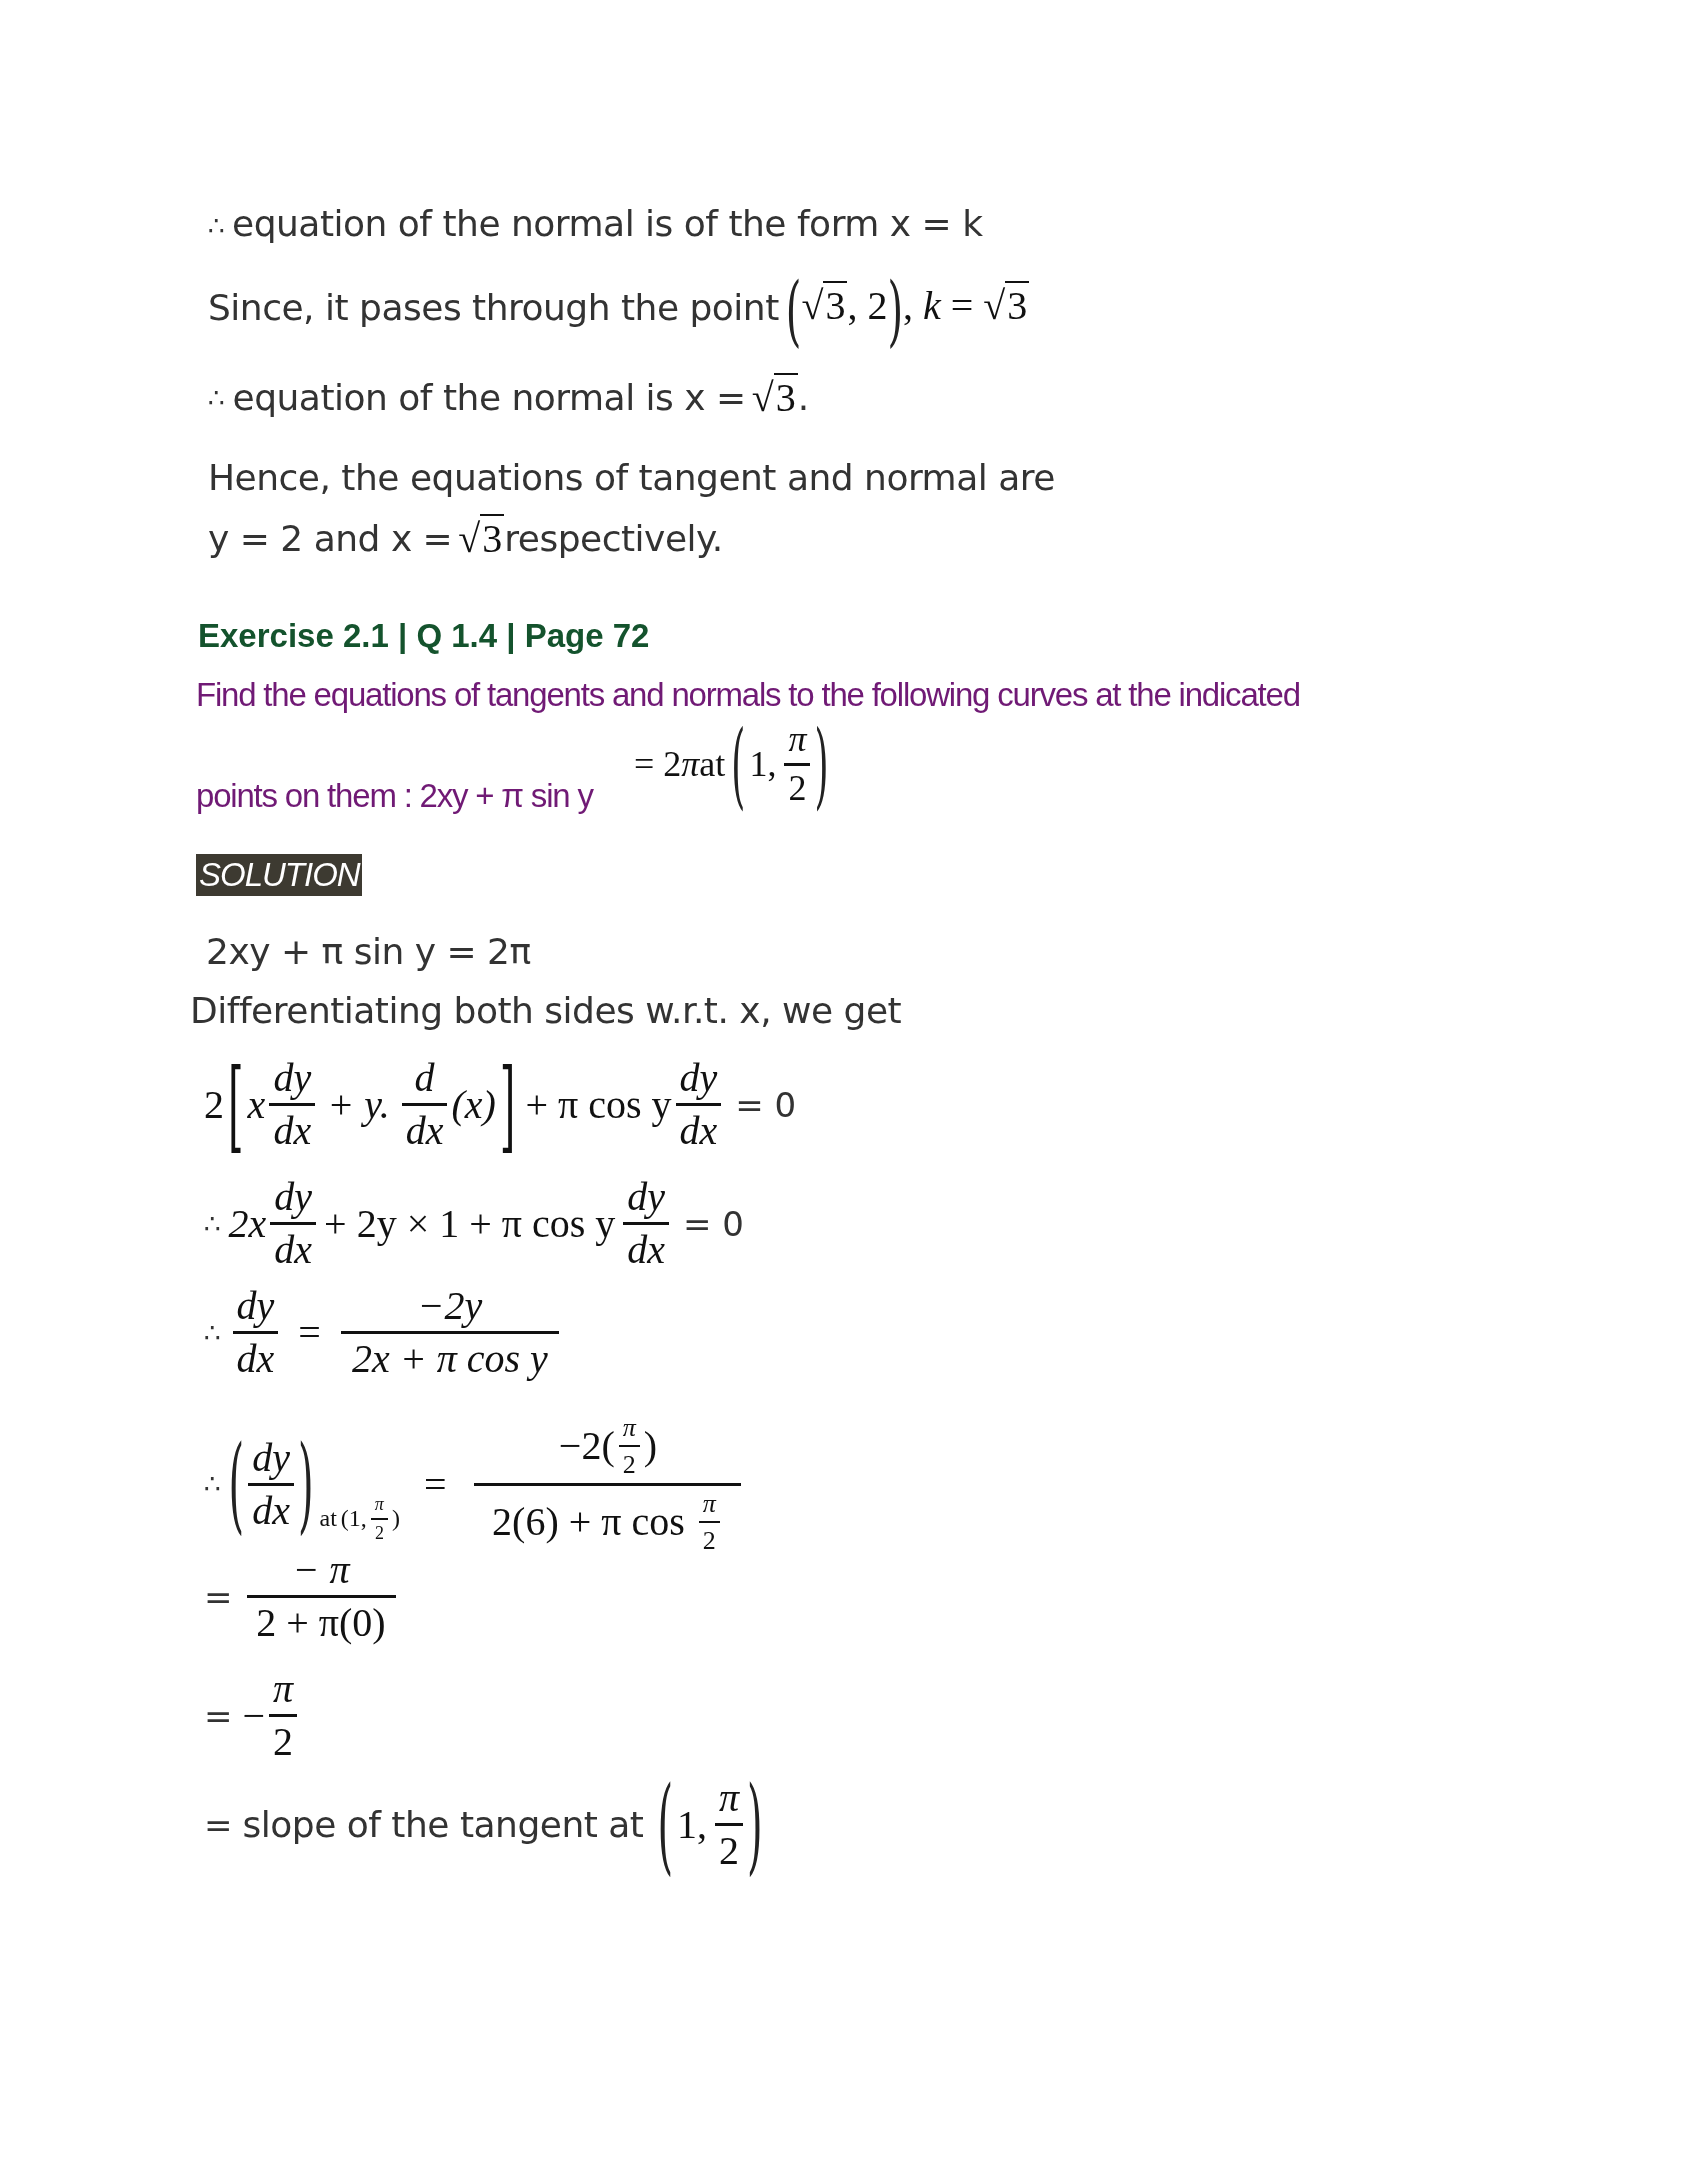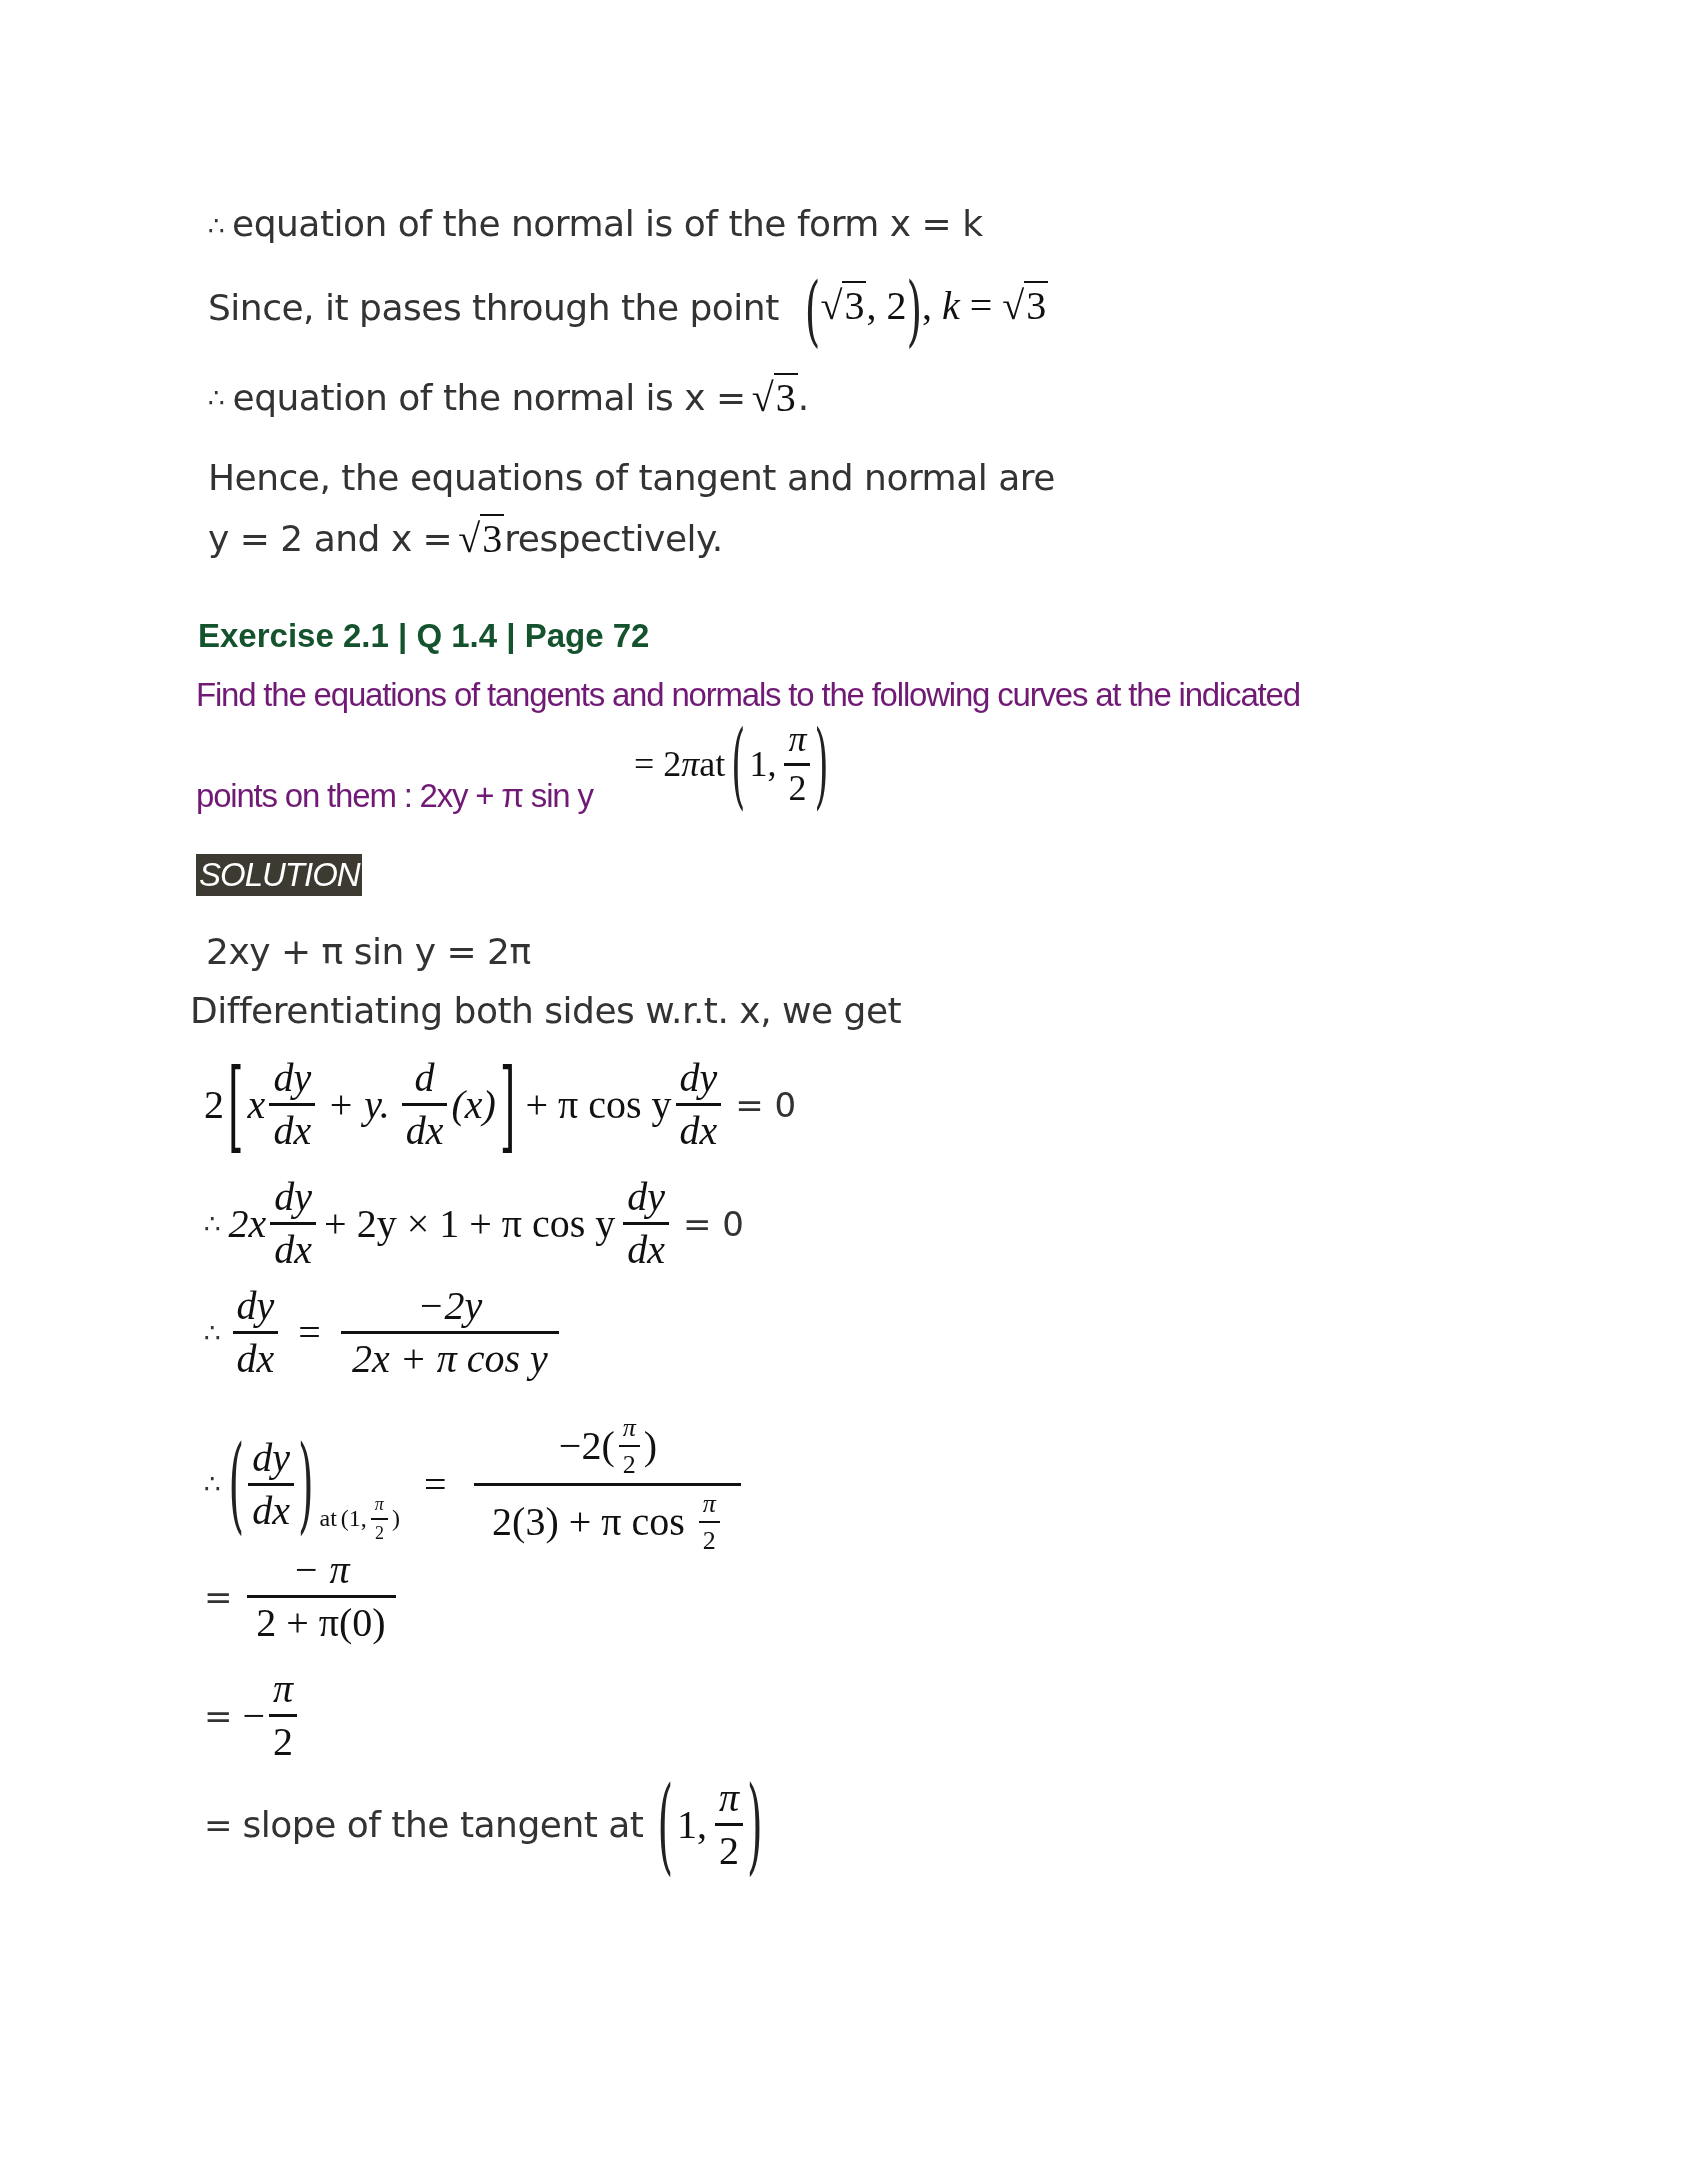--- a/index.html
+++ b/index.html
@@ -27,21 +27,21 @@
   </style>
 </head>
 <body>
 
 <div class="abs sans" style="left:208px; top:203px;">
   <span class="therefore">∴</span><span>equation of the normal is of the form x = k</span>
 </div>
 
 <div class="abs row" style="left:208px; top:282px;">
   <span class="sans">Since, it pases through the point</span>
-  <span class="math" style="margin-left:26px;">
+  <span class="math" style="margin-left:7px;">
     <span class="paren">(</span><span>√</span><span class="sqrt"><span class="radicand">3</span></span><span>, 2</span><span class="paren">)</span><span>, </span><span class="mi">k</span><span> = </span><span>√</span><span class="sqrt"><span class="radicand">3</span></span>
   </span>
 </div>
 
 <div class="abs row" style="left:208px; top:374px;">
   <span class="therefore">∴</span>
   <span class="sans">equation of the normal is x = </span>
   <span class="math" style="margin-left:6px;"><span>√</span><span class="sqrt"><span class="radicand">3</span></span></span>
     <span class="sans">.</span>
 </div>
@@ -147,21 +147,21 @@
       </span>
     <span>)</span>
   </span>
   <span style="margin:0 24px;">=</span>
   <span class="frac" style="min-width:267px;">
     <span class="num row"><span>−2</span>(<span class="frac small">
           <span class="num mi">π</span>
           <span class="den">2</span>
         </span>)</span>
     <span class="den row" style="width:100%; justify-content:center; box-sizing:border-box;">
-        <span>2(3) + π cos</span>
+        <span>2(6) + π cos</span>
         <span class="frac small" style="margin-left:14px;">
           <span class="num mi">π</span>
           <span class="den">2</span>
         </span>
       </span>
   </span>
 </div>
 
 <div class="abs row math" style="left:204px; top:1549px;">
   <span class="eq-sans" style="margin-right:10px;">=</span>

